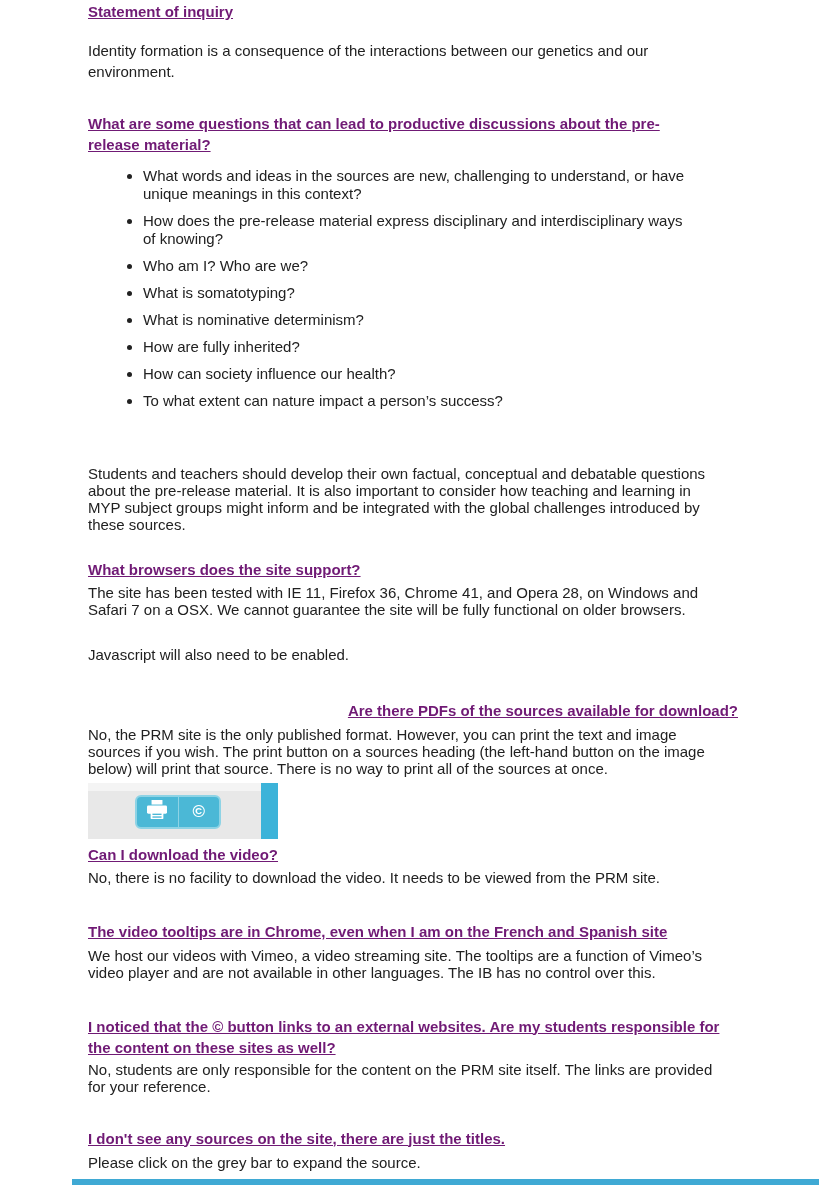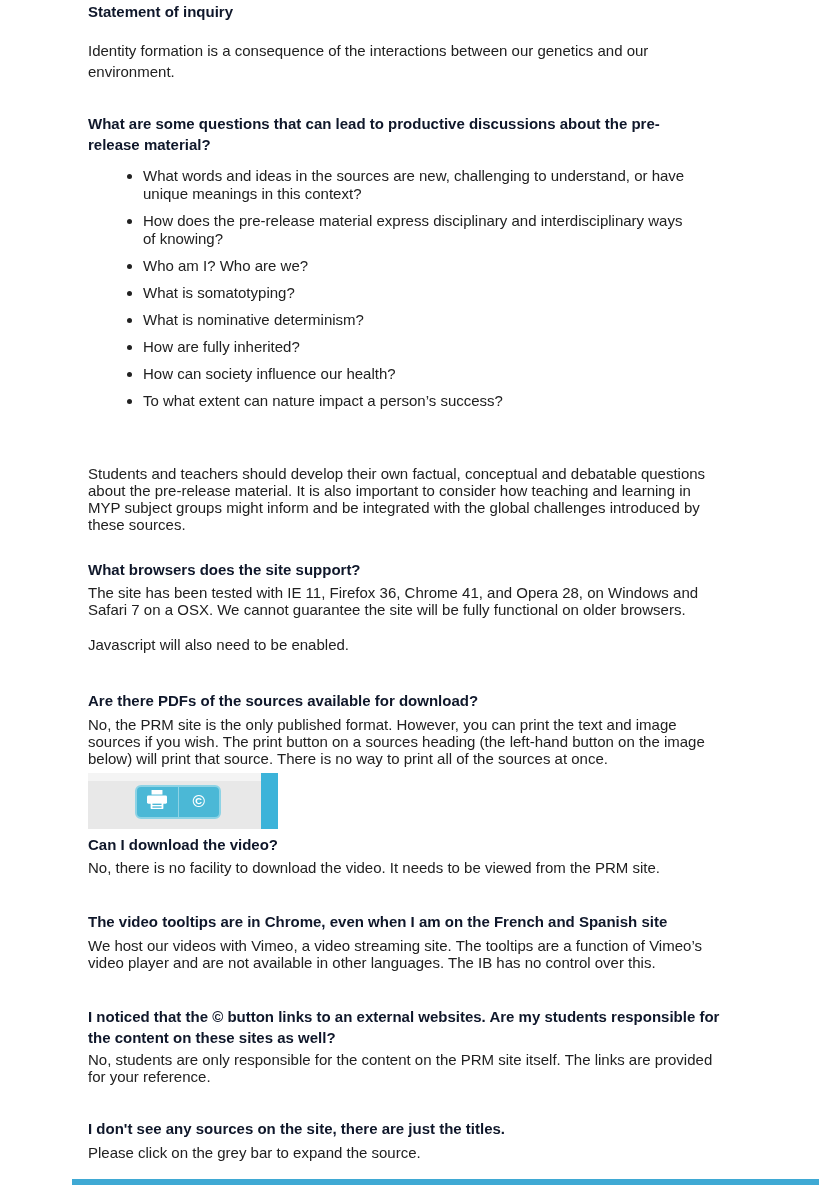--- a/index.html
+++ b/index.html
@@ -12,21 +12,22 @@
     overflow: hidden;
     position: relative;
   }
   .page { padding: 1px 0 0 88px; }
 
   
   .h-strong {
     font-weight: bold;
     font-size: 15px;
     line-height: 21.5px;
-    color: #0f172a;
+    color: #701a75;
+    text-decoration: underline;
   }
   .soi-body {
     width: 600px;
     line-height: 21.5px;
     margin-top: 17px;
   }
   .questions-heading {
     width: 585px;
     margin-top: 30px;
   }
@@ -45,22 +46,22 @@
 
   
   .para {
     width: 632px;
     line-height: 17px;
   }
   .develop-para   { margin-top: 55px; }
   .sec-heading    { width: 650px; line-height: 21.5px; }
   .browsers-heading  { margin-top: 26px; }
   .browsers-p1    { margin-top: 4px; }
-  .browsers-p2    { margin-top: 18px; }
-  .pdfs-heading   { margin-top: 37px; }
+  .browsers-p2    { margin-top: 28px; }
+  .pdfs-heading   { margin-top: 37px; text-align: right; }
   .pdfs-body      { margin-top: 4px; }
   .video-heading  { margin-top: 5px; }
   .video-body     { margin-top: 4px; }
   .tooltips-heading { margin-top: 35px; }
   .tooltips-body  { margin-top: 4px; }
   .copyright-heading { margin-top: 35px; }
   .copyright-body { margin-top: 2px; }
   .sources-heading { margin-top: 33px; }
   .sources-body   { margin-top: 5px; }
 

